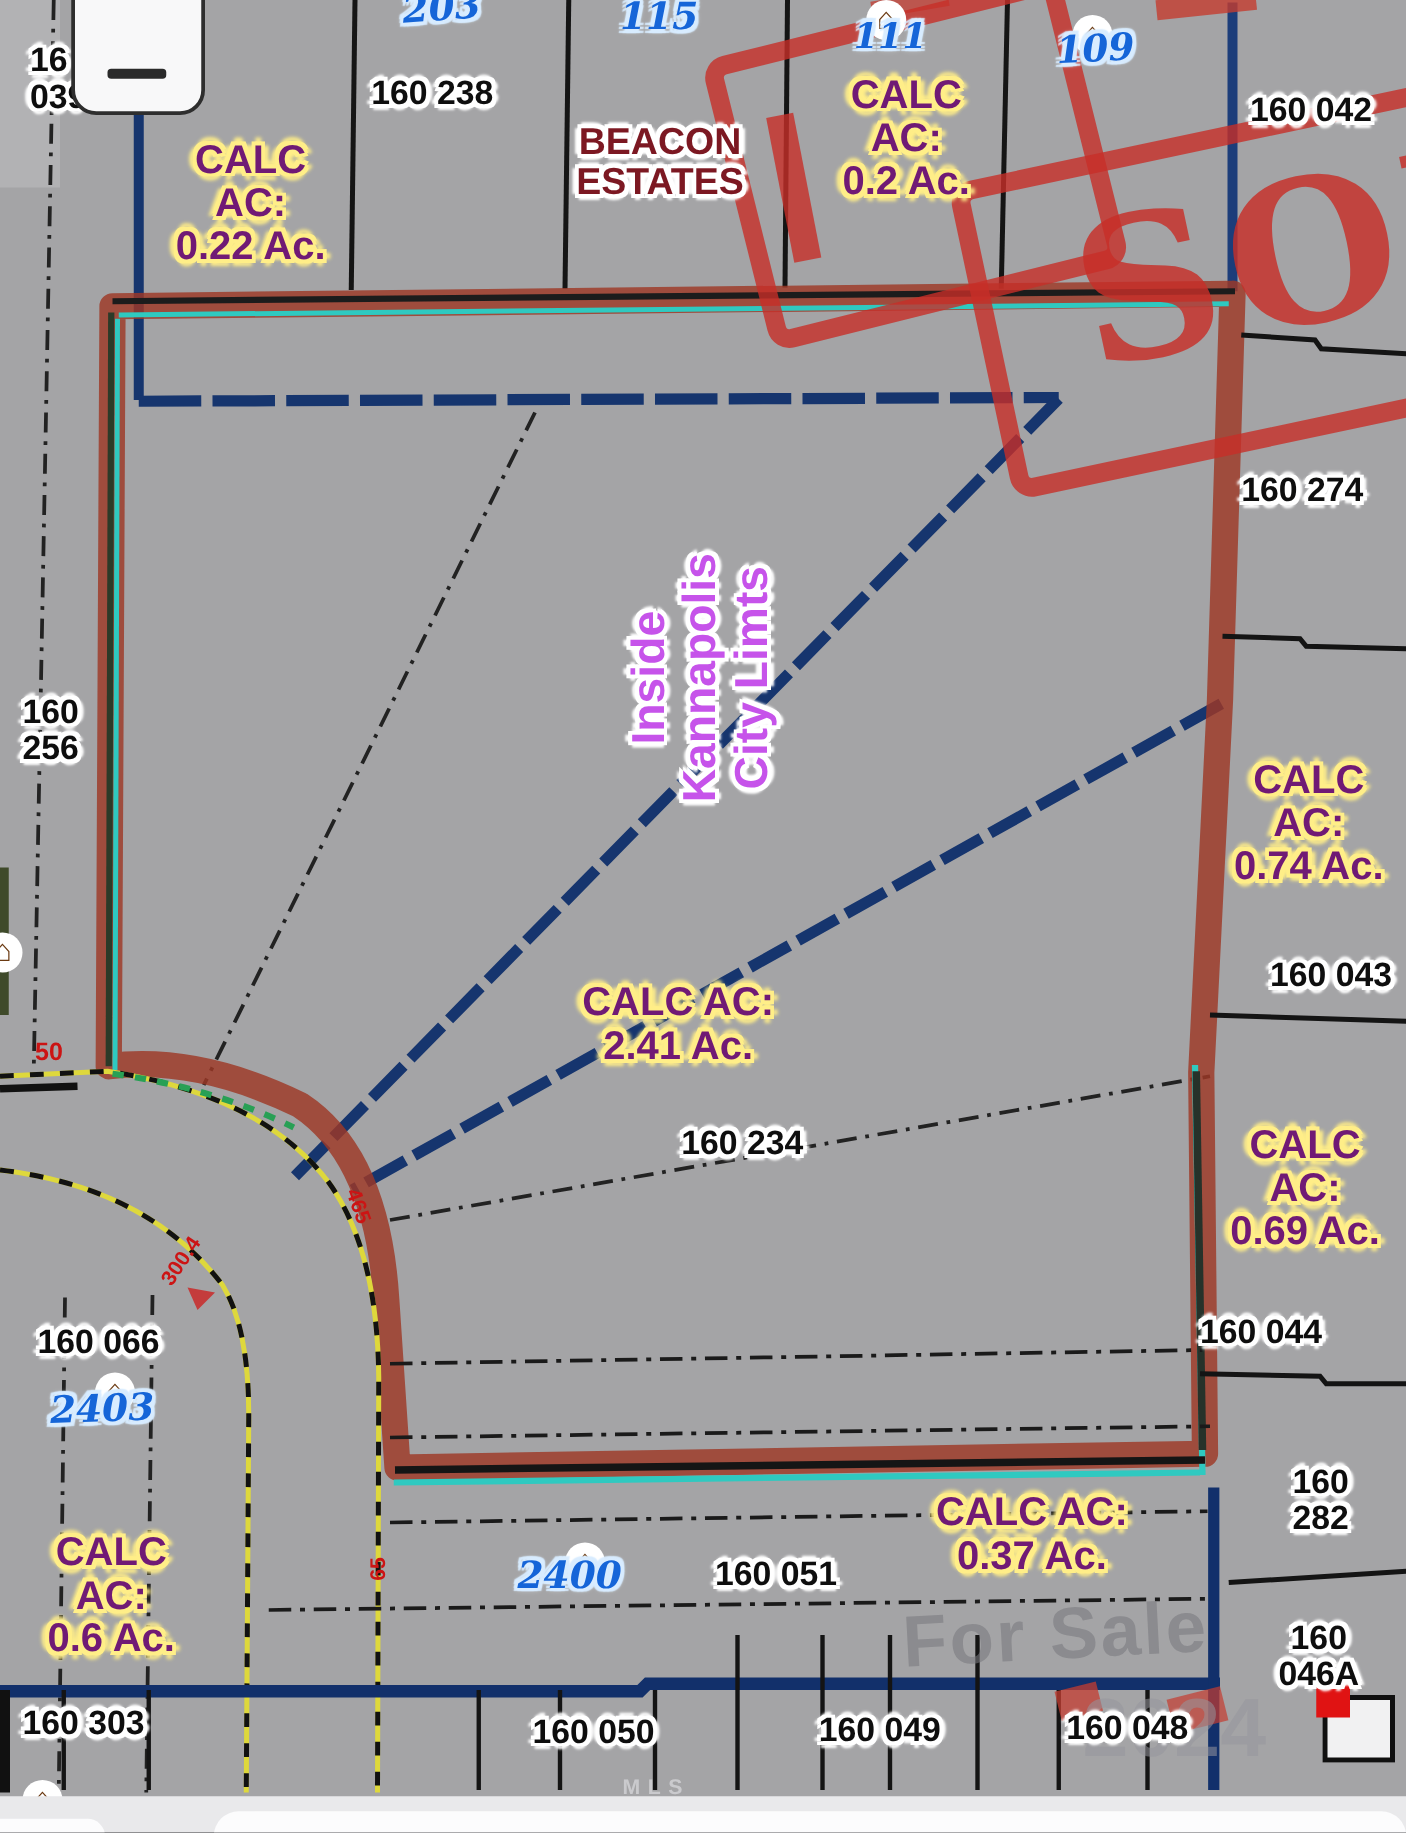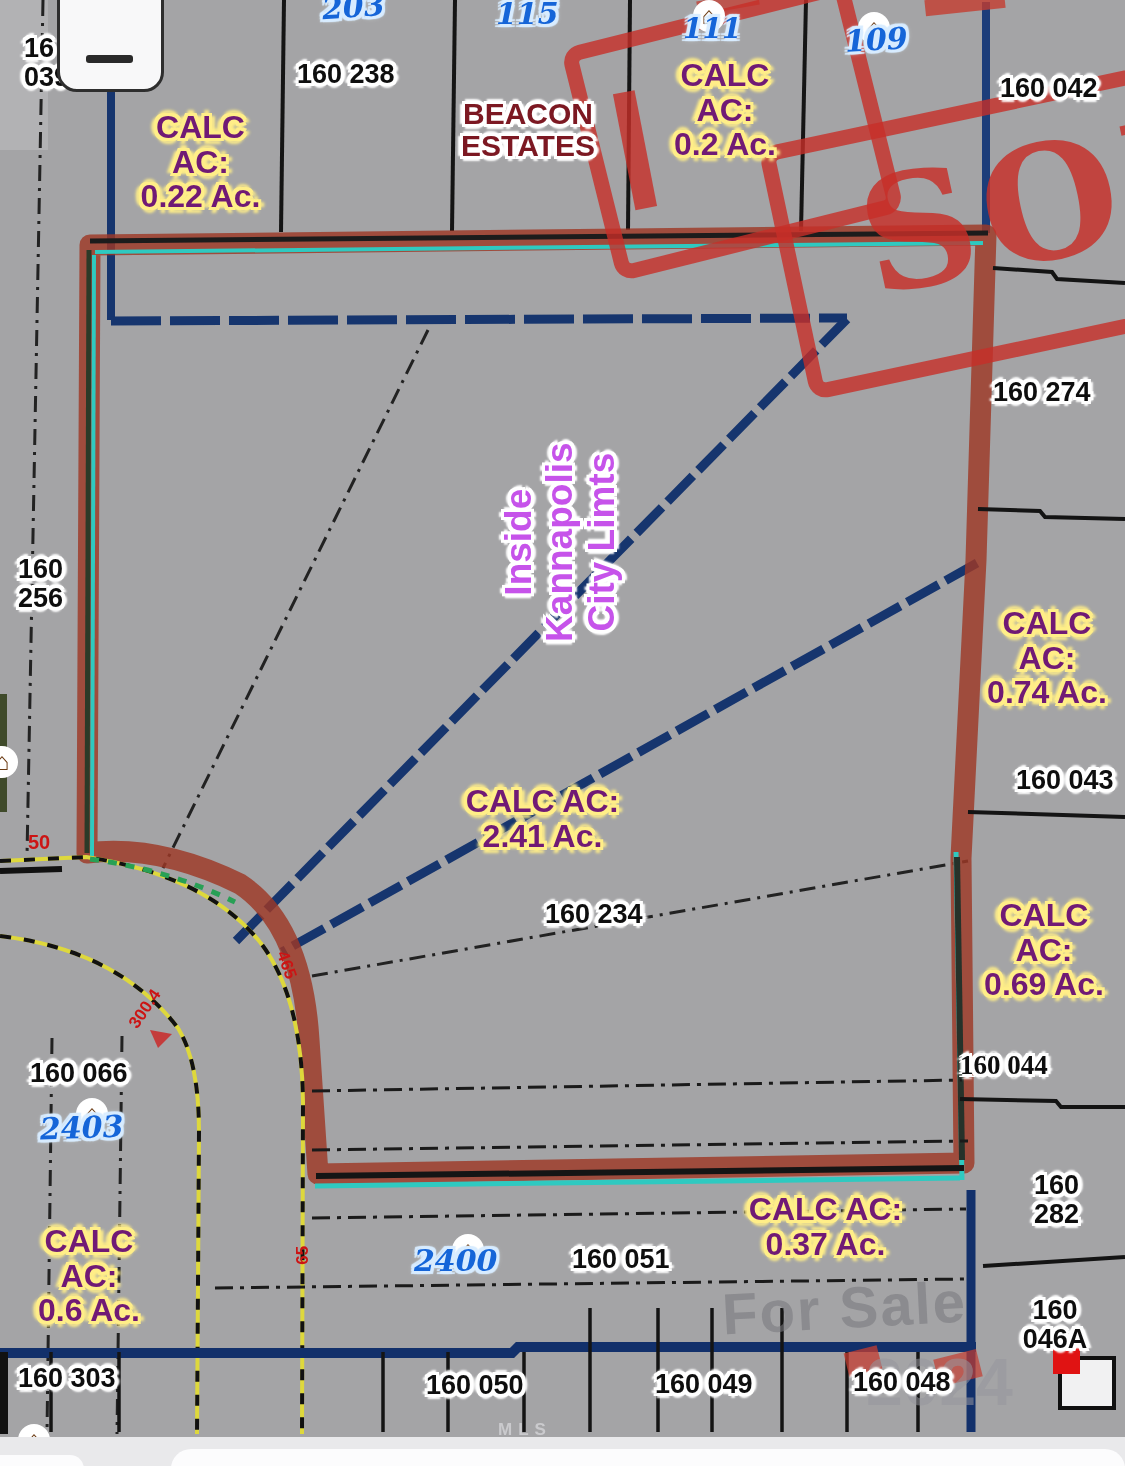--- a/index.html
+++ b/index.html
@@ -154,21 +154,21 @@
 
   <div class="lbl parcel halo-w" style="left:24px;top:34px;">16
 039</div>
   <div class="lbl parcel halo-w" style="left:297px;top:60px;">160 238</div>
   <div class="lbl parcel halo-w" style="left:1000px;top:74px;">160 042</div>
   <div class="lbl parcel halo-w" style="left:993px;top:378px;">160 274</div>
   <div class="lbl parcel halo-w" style="left:18px;top:555px;">160
 256</div>
   <div class="lbl parcel halo-w" style="left:980px;top:766px;margin-left:36px;">160 043</div>
   <div class="lbl parcel halo-w" style="left:545px;top:900px;">160 234</div>
-  <div class="lbl parcel halo-w" style="left:960px;top:1051px;font-family:Liberation Serif, serif;">160 044</div>
+  <div class="lbl parcel halo-w" style="left:960px;top:1051px;">160 044</div>
   <div class="lbl parcel halo-w" style="left:986px;top:1171px;padding-left:48px;">160 282</div>
   <div class="lbl parcel halo-w" style="left:30px;top:1059px;">160 066</div>
   <div class="lbl parcel halo-w" style="left:572px;top:1245px;">160 051</div>
   <div class="lbl parcel halo-w" style="left:1005px;top:1296px;width:100px;text-align:center;">160
 046A</div>
   <div class="lbl parcel halo-w" style="left:18px;top:1364px;">160 303</div>
   <div class="lbl parcel halo-w" style="left:378px;top:1371px;margin-left:48px;">160 050</div>
   <div class="lbl parcel halo-w" style="left:655px;top:1370px;">160 049</div>
   <div class="lbl parcel halo-w" style="left:853px;top:1368px;">160 048</div>
 

